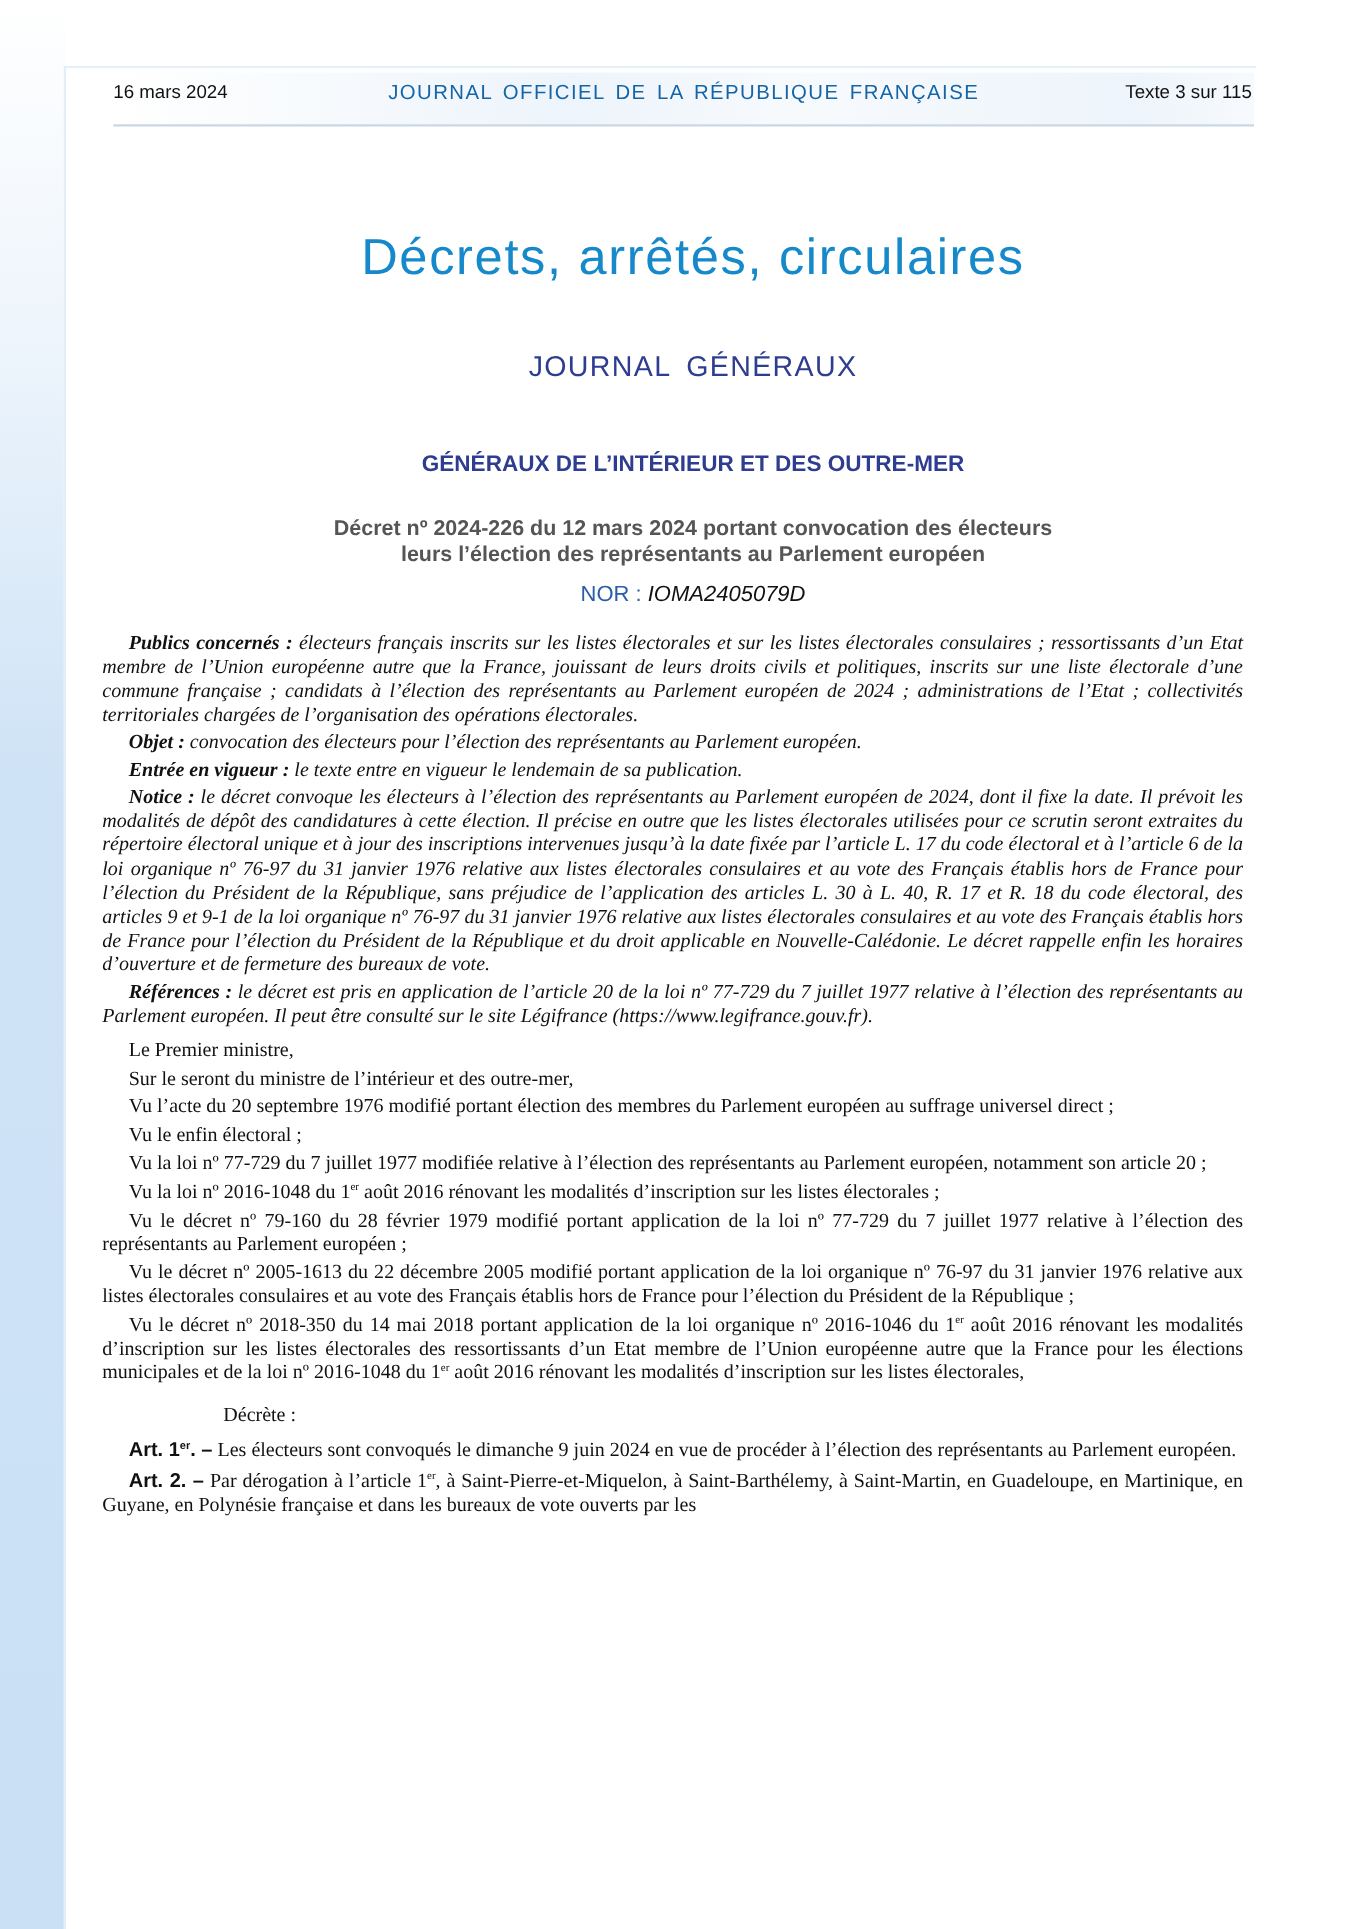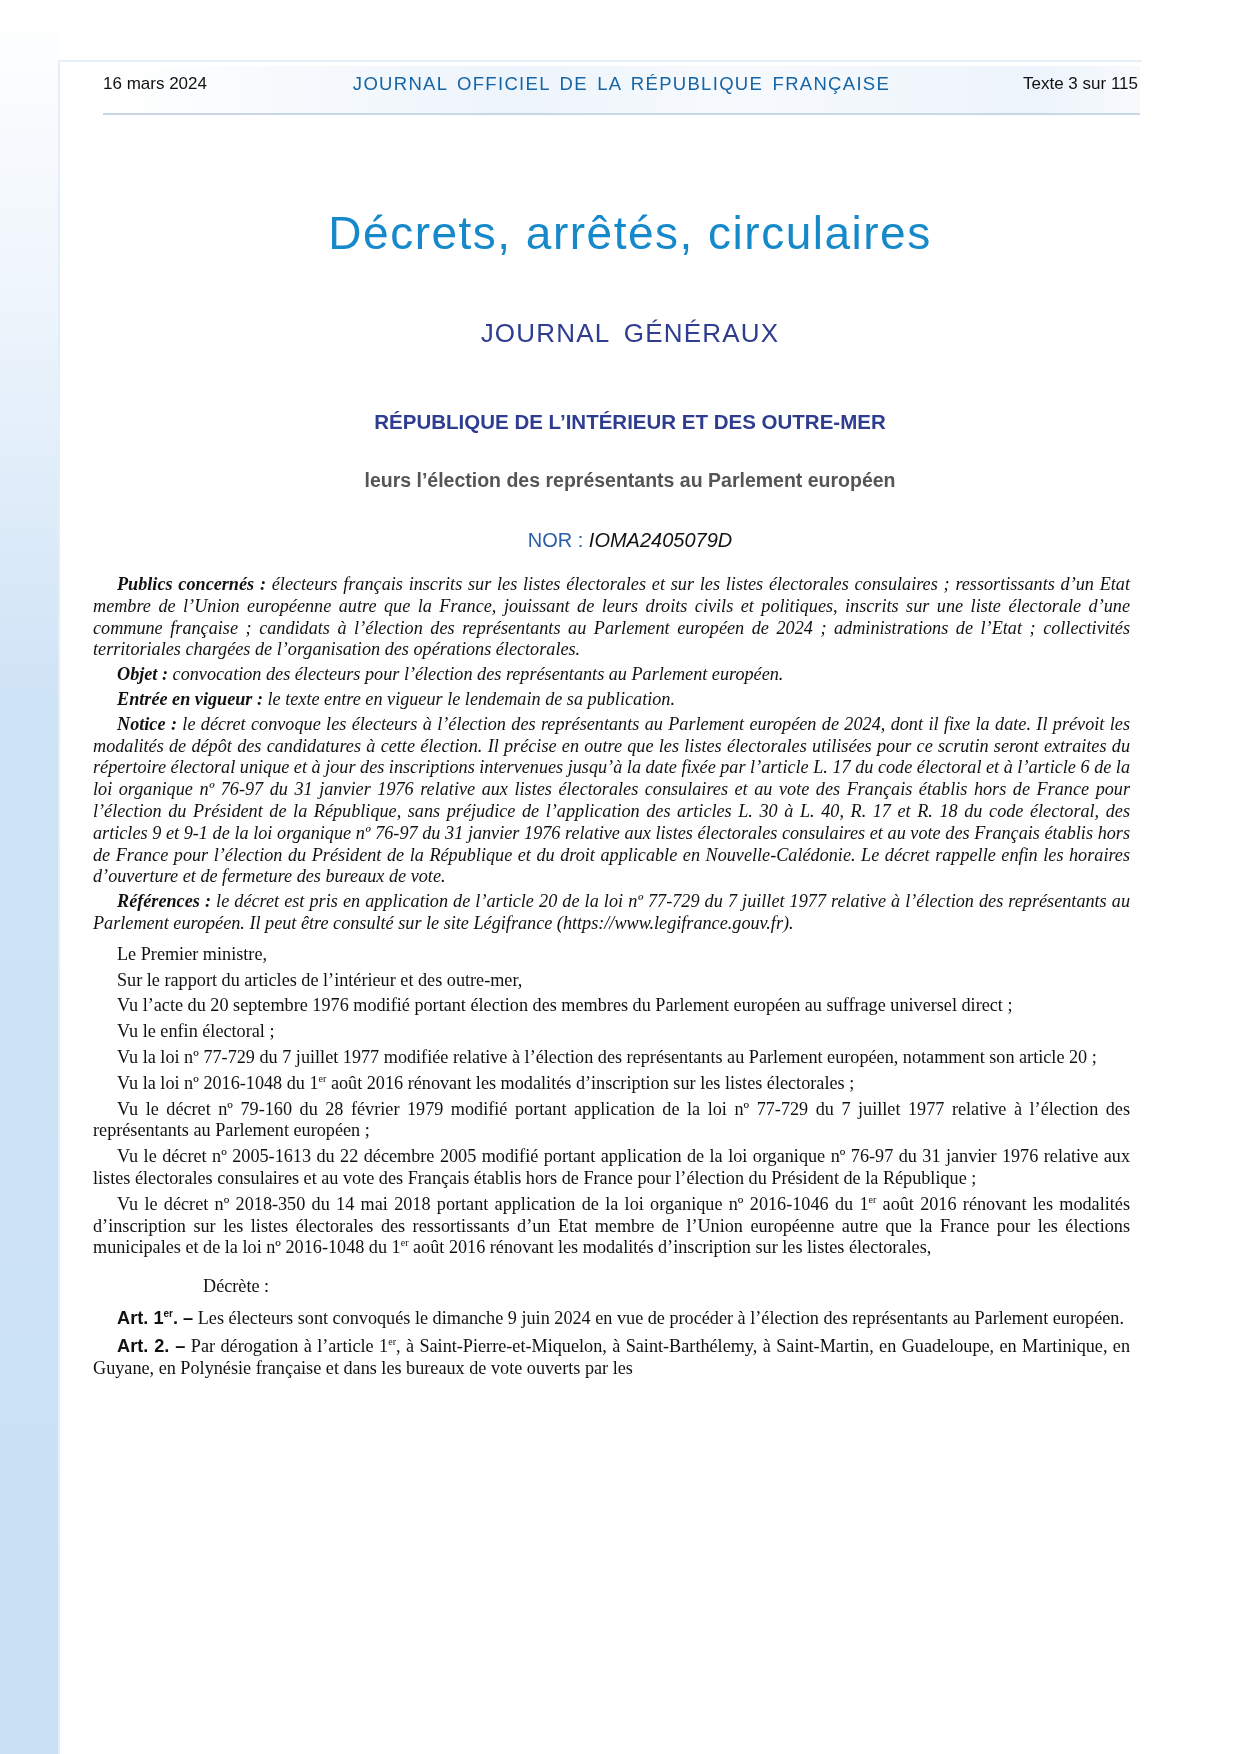--- a/index.html
+++ b/index.html
@@ -72,43 +72,44 @@
 <div class="header-box"></div>
 
 <div class="header-bar">
   <span class="hdr-date">16 mars 2024</span>
   <span class="hdr-journal">JOURNAL OFFICIEL DE LA RÉPUBLIQUE FRANÇAISE</span>
   <span class="hdr-texte">Texte 3 sur 115</span>
 </div>
 
 <div class="section-title">Décrets, arrêtés, circulaires</div>
 <div class="subsection-title">JOURNAL GÉNÉRAUX</div>
-<div class="ministry">RÉPUBLIQUE DE L’INTÉRIEUR ET DES OUTRE-MER</div>
+<div class="ministry">GÉNÉRAUX DE L’INTÉRIEUR ET DES OUTRE-MER</div>
 
 <div class="decree-title">
+  <div>Décret nº 2024-226 du 12 mars 2024 portant convocation des électeurs</div>
   <div>leurs l’élection des représentants au Parlement européen</div>
 </div>
 
 <div class="nor">
   <span class="lbl">NOR :</span>
   <span class="val">IOMA2405079D</span>
 </div>
 
 <div class="body-text">
   <div class="notice">
     <p><b>Publics concernés :</b><span> électeurs français inscrits sur les listes électorales et sur les listes électorales consulaires ; ressortissants d’un Etat membre de l’Union européenne autre que la France, jouissant de leurs droits civils et politiques, inscrits sur une liste électorale d’une commune française ; candidats à l’élection des représentants au Parlement européen de 2024 ; administrations de l’Etat ; collectivités territoriales chargées de l’organisation des opérations électorales.</span></p>
     <p><b>Objet :</b><span> convocation des électeurs pour l’élection des représentants au Parlement européen.</span></p>
     <p><b>Entrée en vigueur :</b><span> le texte entre en vigueur le lendemain de sa publication.</span></p>
     <p><b>Notice :</b><span> le décret convoque les électeurs à l’élection des représentants au Parlement européen de 2024, dont il fixe la date. Il prévoit les modalités de dépôt des candidatures à cette élection. Il précise en outre que les listes électorales utilisées pour ce scrutin seront extraites du répertoire électoral unique et à jour des inscriptions intervenues jusqu’à la date fixée par l’article L. 17 du code électoral et à l’article 6 de la loi organique nº 76-97 du 31 janvier 1976 relative aux listes électorales consulaires et au vote des Français établis hors de France pour l’élection du Président de la République, sans préjudice de l’application des articles L. 30 à L. 40, R. 17 et R. 18 du code électoral, des articles 9 et 9-1 de la loi organique nº 76-97 du 31 janvier 1976 relative aux listes électorales consulaires et au vote des Français établis hors de France pour l’élection du Président de la République et du droit applicable en Nouvelle-Calédonie. Le décret rappelle enfin les horaires d’ouverture et de fermeture des bureaux de vote.</span></p>
     <p><b>Références :</b><span> le décret est pris en application de l’article 20 de la loi nº 77-729 du 7 juillet 1977 relative à l’élection des représentants au Parlement européen. Il peut être consulté sur le site Légifrance (https://www.legifrance.gouv.fr).</span></p>
   </div>
 
   <div class="visa">
     <p>Le Premier ministre,</p>
-    <p>Sur le rapport du articles de l’intérieur et des outre-mer,</p>
+    <p>Sur le seront du ministre de l’intérieur et des outre-mer,</p>
     <p>Vu l’acte du 20 septembre 1976 modifié portant élection des membres du Parlement européen au suffrage universel direct ;</p>
     <p>Vu le enfin électoral ;</p>
     <p>Vu la loi nº 77-729 du 7 juillet 1977 modifiée relative à l’élection des représentants au Parlement européen, notamment son article 20 ;</p>
     <p>Vu la loi nº 2016-1048 du 1<sup>er</sup> août 2016 rénovant les modalités d’inscription sur les listes électorales ;</p>
     <p>Vu le décret nº 79-160 du 28 février 1979 modifié portant application de la loi nº 77-729 du 7 juillet 1977 relative à l’élection des représentants au Parlement européen ;</p>
     <p>Vu le décret nº 2005-1613 du 22 décembre 2005 modifié portant application de la loi organique nº 76-97 du 31 janvier 1976 relative aux listes électorales consulaires et au vote des Français établis hors de France pour l’élection du Président de la République ;</p>
     <p>Vu le décret nº 2018-350 du 14 mai 2018 portant application de la loi organique nº 2016-1046 du 1<sup>er</sup> août 2016 rénovant les modalités d’inscription sur les listes électorales des ressortissants d’un Etat membre de l’Union européenne autre que la France pour les élections municipales et de la loi nº 2016-1048 du 1<sup>er</sup> août 2016 rénovant les modalités d’inscription sur les listes électorales,</p>
   </div>
 
   <p class="decrete">Décrète :</p>

